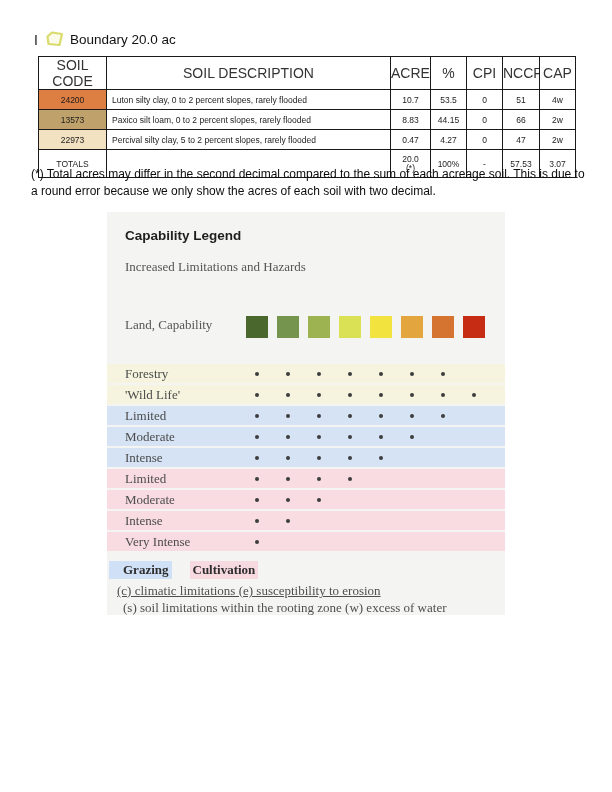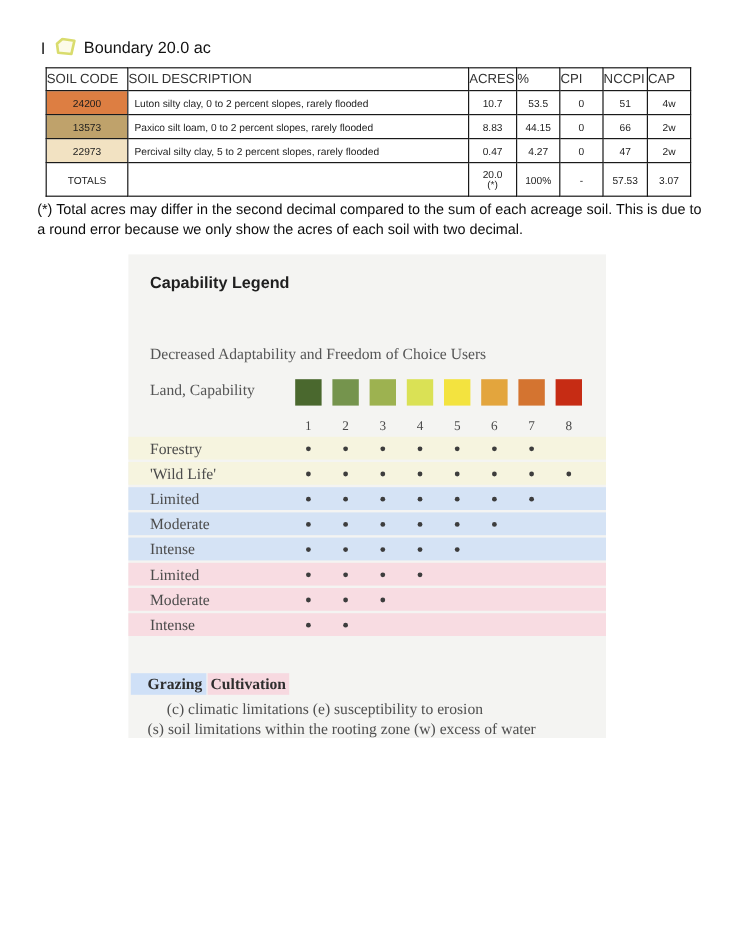--- a/index.html
+++ b/index.html
@@ -11,21 +11,21 @@
   .doc-header { position:absolute; left:34px; top:31px; display:flex; align-items:center; gap:5px; font-size:13.5px; color:#111; }
   .cursor-i { font-size:14px; color:#222; margin-right:2px; }
   .boundary-icon { width:20px; height:17px; display:block; }
 
   
   .soil-table { position:absolute; left:38px; top:56px; width:537px; border-collapse:collapse; table-layout:fixed; color:#1c1c1c; }
   .soil-table th, .soil-table td { border:1px solid #1a1a1a; overflow:hidden; }
   .soil-table thead tr { height:19px; }
   .soil-table tbody tr { height:20px; }
   .soil-table tfoot tr { height:28px; }
-  .soil-table th { font-weight:normal; font-size:11px; color:#333; text-align:left; }
+  .soil-table th { font-weight:normal; font-size:14px; color:#333; text-align:center; }
   .soil-table td { font-size:8.5px; }
   .c-code  { width:68px; }
   .c-desc  { width:284px; }
   .c-acres { width:40px; }
   .c-pct   { width:36px; }
   .c-cpi   { width:36px; }
   .c-nccpi { width:37px; }
   .c-cap   { width:36px; }
   td.code-cell { text-align:center; }
   td.desc-cell { text-align:left; padding-left:5px; }
@@ -50,22 +50,22 @@
   .scale-num { display:inline-block; width:22px; margin-right:9px; text-align:center; font-family:"Liberation Serif",serif; font-size:11px; color:#4a4a4a; }
   .scale-num:last-child { margin-right:0; }
 
   .legend-rows { position:absolute; left:0; top:152px; width:398px; }
   .legend-row { position:relative; height:19px; margin-bottom:2px; width:100%; }
   .row-label { position:absolute; left:18px; top:0; line-height:19px; font-family:"Liberation Serif",serif; font-size:13px; color:#4c4c4c; }
   .dot { position:absolute; top:8px; width:4px; height:4px; border-radius:50%; background:#3d3d3d; }
 
   .key-row { position:absolute; left:2px; top:350px; font-family:"Liberation Serif",serif; font-weight:bold; font-size:13px; color:#2e2e2e; }
   .key-chip { padding:1px 3px 2px 3px; }
-  .key-chip.first { margin-right:1px;padding-left:14px; }
-  .legend-note1 { position:absolute; left:32px; top:371px; font-size:13px; color:#4f4f4f; }
+  .key-chip.first { margin-right:18px;padding-left:14px; }
+  .legend-note1 { position:absolute; left:10px; top:371px; font-size:13px; color:#4f4f4f;text-decoration:underline; }
   .legend-note2 { position:absolute; left:16px; top:388px; font-size:13px; color:#4f4f4f; }
 </style>
 </head>
 <body>
 
 <div class="page">
 
   <div class="doc-header">
     <span class="cursor-i">I</span>
     <svg class="boundary-icon" viewBox="0 0 20 17" id="boundary-svg">
@@ -125,24 +125,23 @@
         <td class="c-nccpi num-cell">57.53</td>
         <td class="c-cap num-cell">3.07</td>
       </tr>
     </tfoot>
   </table>
 
   <p class="footnote">(*) Total acres may differ in the second decimal compared to the sum of each acreage soil. This is due to a round error because we only show the acres of each soil with two decimal.</p>
 
   <div class="legend-panel">
     <div class="legend-title">Capability Legend</div>
-    <div class="legend-line2 serif">Decreased Adaptability and Freedom of Choice Users</div>
+    <div class="legend-line1 serif">Increased Limitations and Hazards</div>
     <div class="scale-label serif">Land, Capability</div>
     <div class="swatches" id="swatches"><span class="swatch" style="background: rgb(74, 104, 46);"></span><span class="swatch" style="background: rgb(117, 148, 77);"></span><span class="swatch" style="background: rgb(157, 178, 80);"></span><span class="swatch" style="background: rgb(218, 225, 85);"></span><span class="swatch" style="background: rgb(243, 227, 63);"></span><span class="swatch" style="background: rgb(227, 165, 61);"></span><span class="swatch" style="background: rgb(212, 116, 48);"></span><span class="swatch" style="background: rgb(198, 44, 20);"></span></div>
-    <div class="scale-numbers" id="scale-numbers"><span class="scale-num">1</span><span class="scale-num">2</span><span class="scale-num">3</span><span class="scale-num">4</span><span class="scale-num">5</span><span class="scale-num">6</span><span class="scale-num">7</span><span class="scale-num">8</span></div>
     <div class="legend-rows" id="legend-rows">
         <div class="legend-row" style="background: rgb(246, 244, 223);">
           <span class="row-label">Forestry</span>
           <span class="dot" style="left: 148px;"></span>
           <span class="dot" style="left: 179px;"></span>
           <span class="dot" style="left: 210px;"></span>
           <span class="dot" style="left: 241px;"></span>
           <span class="dot" style="left: 272px;"></span>
           <span class="dot" style="left: 303px;"></span>
           <span class="dot" style="left: 334px;"></span>
@@ -195,20 +194,24 @@
         <div class="legend-row" style="background: rgb(248, 220, 226);">
           <span class="row-label">Moderate</span>
           <span class="dot" style="left: 148px;"></span>
           <span class="dot" style="left: 179px;"></span>
           <span class="dot" style="left: 210px;"></span>
         </div>
         <div class="legend-row" style="background: rgb(248, 220, 226);">
           <span class="row-label">Intense</span>
           <span class="dot" style="left: 148px;"></span>
           <span class="dot" style="left: 179px;"></span>
+        </div>
+        <div class="legend-row" style="background: rgb(248, 220, 226);">
+          <span class="row-label">Very Intense</span>
+          <span class="dot" style="left: 148px;"></span>
         </div>
       </div>
     <div class="key-row">
       <span class="key-chip first" id="key-grazing" style="background: rgb(207, 224, 247);">Grazing</span><span class="key-chip" id="key-cultivation" style="background: rgb(247, 217, 224);">Cultivation</span>
     </div>
     <div class="legend-note1 serif">(c) climatic limitations (e) susceptibility to erosion</div>
     <div class="legend-note2 serif">(s) soil limitations within the rooting zone (w) excess of water</div>
   </div>
 
 </div>

